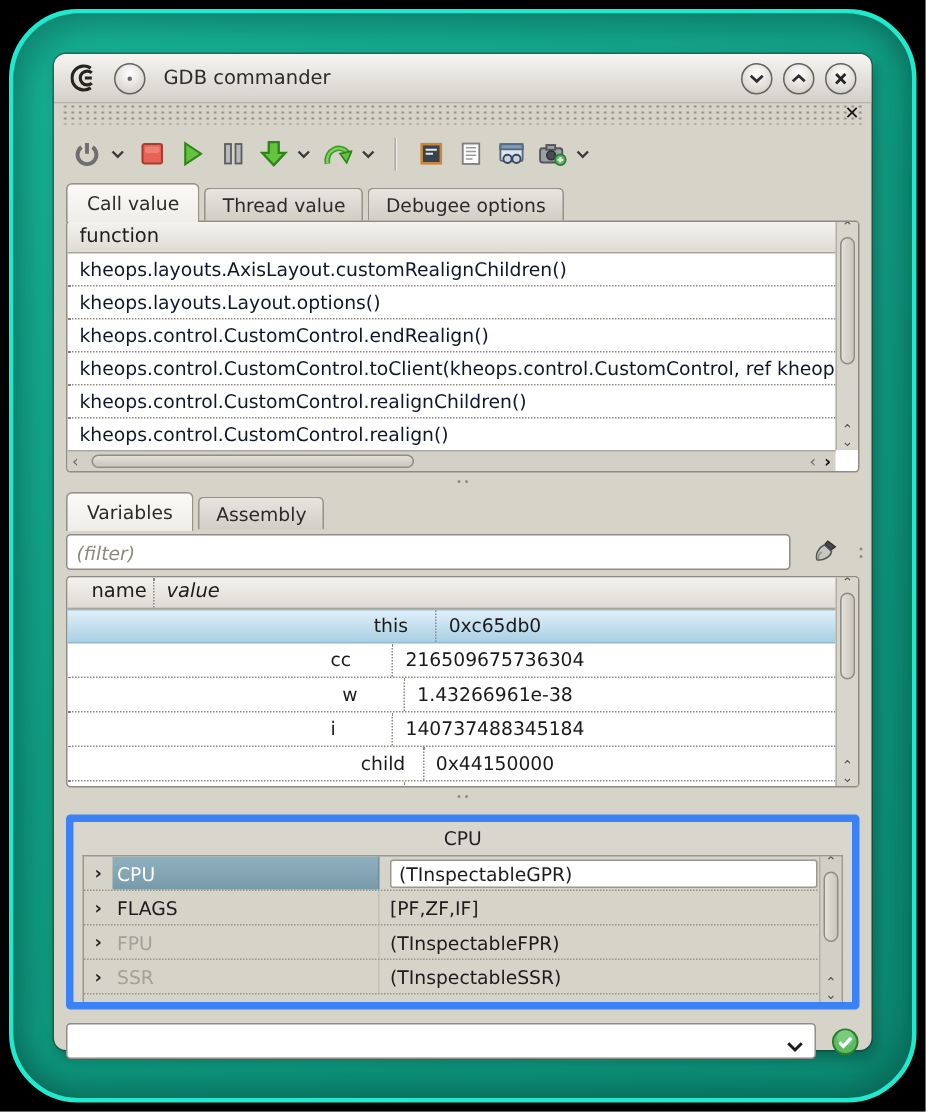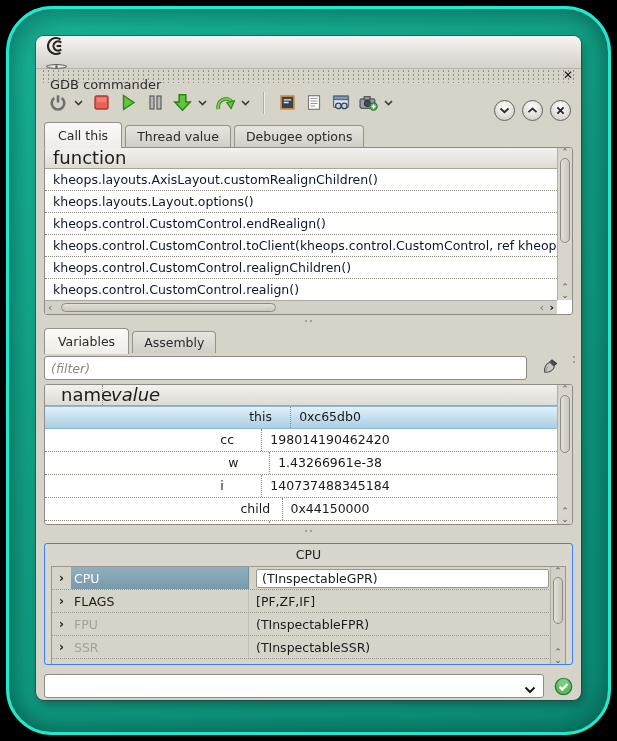--- a/index.html
+++ b/index.html
@@ -17,23 +17,23 @@
     box-shadow:inset 10px 12px 26px rgba(0,45,38,.33), inset -8px -10px 24px rgba(0,45,38,.38);
   }
   
   .window{
     position:absolute;left:36px;top:36px;width:545px;height:664px;
     background:#d6d3c9;border-radius:8px;
     box-shadow:0 0 0 1px rgba(40,40,36,.45), 3px 5px 12px rgba(0,0,0,.35);
   }
   
   .titlebar{
-    height:32px;display:flex;padding:0 10px;gap:8px;
+    height:32px;display:flex;align-items:center;padding:0 10px;gap:8px;
     background:linear-gradient(#f6f5f3,#e2e0d9 55%,#d3d1c9);
-    border-bottom:1px solid #b6b3ab;border-radius:8px 8px 0 0;flex-direction:column;
+    border-bottom:1px solid #b6b3ab;border-radius:8px 8px 0 0;
   }
   .app-logo{width:22px;height:22px;display:flex;align-items:center;justify-content:center;}
   .round-btn{
     width:21px;height:21px;border-radius:50%;
     background:radial-gradient(circle at 50% 32%,#ffffff,#dddbd4 65%,#c6c3bb);
     border:1.6px solid #63625c;display:flex;align-items:center;justify-content:center;
     box-sizing:border-box;
   }
   .sticky-dot{width:3px;height:3px;border-radius:50%;background:#6a6963;}
   .win-title{font-size:13px;color:#2c2c2c;margin-left:4px;}
@@ -63,21 +63,21 @@
     background:linear-gradient(#fbfaf8,#efede8);
     padding:5px 13px 5px;margin-bottom:-1px;z-index:4;
   }
   
   .panel{
     margin:0 8px;background:#fff;border:1px solid #8f8c85;border-radius:3px;
     position:relative;overflow:hidden;z-index:2;
   }
   .cs-panel{height:166px;}
   .list-header{
-    height:20px;line-height:20px;padding-left:8px;font-size:18px;color:#1c1c1c;
+    height:20px;line-height:20px;padding-left:8px;font-size:13px;color:#1c1c1c;
     background:linear-gradient(#f3f2ee,#dedbd3);border-bottom:1px solid #a8a59d;
     margin-right:15px;display:flex;
   }
   .cs-row{
     height:21px;line-height:21px;padding-left:8px;font-size:12.5px;color:#0f172a;
     border-bottom:1px dotted #8b887f;margin-right:15px;white-space:nowrap;overflow:hidden;
   }
   
   .vscroll{
     position:absolute;right:0;top:0;bottom:14px;width:15px;
@@ -97,21 +97,21 @@
   .hthumb{
     position:absolute;top:2px;bottom:2px;left:16px;width:42%;border-radius:6px;
     background:linear-gradient(#e3e0d8,#c9c6bd);border:1px solid #8f8c84;box-sizing:border-box;
   }
   .h-arrow{position:absolute;top:0;font-size:11px;line-height:13px;color:#6d6b64;}
   .h-arrow.b{color:#0a0a0a;font-weight:700;}
   
   .splitter{height:12px;display:flex;align-items:center;justify-content:center;gap:3px;}
   .grip-dot{width:2px;height:2px;border-radius:50%;background:#8f8d84;}
   
-  .filter-row{display:flex;align-items:flex-start;margin:3px 4px 4px 8px;gap:10px;height:24px;}
+  .filter-row{display:flex;align-items:center;margin:3px 4px 4px 8px;gap:10px;height:24px;}
   .filter-input{
     flex:1;height:22px;border:1px solid #8f8c85;border-radius:3px;padding:0 6px;
     font-size:12.5px;background:#fff;outline:none;font-family:inherit;color:#222;
   }
   .filter-input::placeholder{color:#8b897f;font-style:italic;opacity:1;}
   .icon-btn{width:24px;height:22px;display:flex;align-items:center;justify-content:center;background:transparent;border:none;padding:0;}
   .vgrip{width:6px;display:flex;flex-direction:column;gap:3px;align-items:center;}
   
   .vars-panel{height:139px;}
   .vh-name{width:50px;border-right:1px dotted #8b887f;box-sizing:border-box;}
@@ -121,21 +121,21 @@
     border-bottom:1px dotted #8b887f;margin-right:15px;justify-content:center;
   }
   .var-row .vname{width:50px;padding-left:8px;border-right:1px dotted #8b887f;box-sizing:border-box;}
   .var-row .vvalue{padding-left:8px;white-space:nowrap;overflow:hidden;}
   .var-row.selected{
     background:linear-gradient(#e0f0f9,#a9cfe3);
     border-top:1px solid #8fb9d4;border-bottom:1px solid #8fb9d4;height:21px;line-height:20px;
   }
   
   .cpu-box{
-    margin:6px 8px 0;height:120px;border:1px solid #3b82f6;border-radius:3px;
+    margin:6px 8px 0;height:120px;border:5px solid #3b82f6;border-radius:3px;
     background:#d9d6cd;position:relative;overflow:hidden;
   }
   .cpu-title{height:21px;line-height:21px;text-align:center;font-size:12.5px;color:#1f1f1f;}
   .cpu-table{
     position:absolute;left:6px;right:6px;top:22px;bottom:-1px;
     background:#d6d3c9;border:1px solid #9a978f;border-bottom:none;overflow:hidden;
   }
   .cpu-row{display:flex;align-items:stretch;height:22px;border-bottom:1px dotted #98958c;}
   .cpu-exp{width:19px;display:flex;align-items:center;justify-content:center;font-size:12px;font-weight:700;color:#1d1d1d;}
   .cpu-name{
@@ -282,21 +282,21 @@
       </svg>
     </span>
     <span class="drop">
       <svg width="9" height="6" viewBox="0 0 9 6">
         <path d="M1 1 L4.5 4.5 L8 1" fill="none" stroke="#3a3a3a" stroke-width="1.6"></path>
       </svg>
     </span>
   </div>
 
   <div class="tabbar">
-    <span class="tab active">Call this</span>
+    <span class="tab active">Call value</span>
     <span class="tab">Thread value</span>
     <span class="tab">Debugee options</span>
   </div>
 
   <div class="panel cs-panel">
     <div class="list-header">
       <span>function</span>
     </div>
     <div class="cs-row">kheops.layouts.AxisLayout.customRealignChildren()</div>
     <div class="cs-row">kheops.layouts.Layout.options()</div>
@@ -349,21 +349,21 @@
     <div class="list-header">
       <span class="vh-name" style="padding-left:8px;">name</span>
       <span class="vh-value">value</span>
     </div>
     <div class="var-row selected">
       <span class="vname">this</span>
       <span class="vvalue">0xc65db0</span>
     </div>
     <div class="var-row">
       <span class="vname">cc</span>
-      <span class="vvalue">198014190462420</span>
+      <span class="vvalue">216509675736304</span>
     </div>
     <div class="var-row">
       <span class="vname">w</span>
       <span class="vvalue">1.43266961e-38</span>
     </div>
     <div class="var-row">
       <span class="vname">i</span>
       <span class="vvalue">140737488345184</span>
     </div>
     <div class="var-row">

